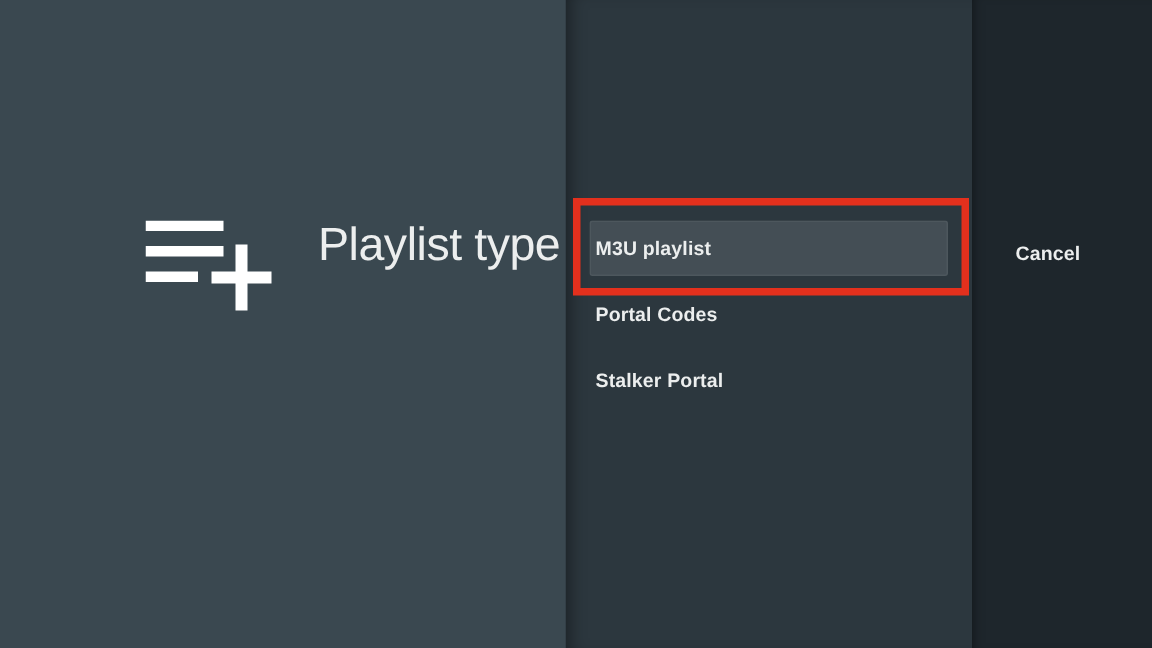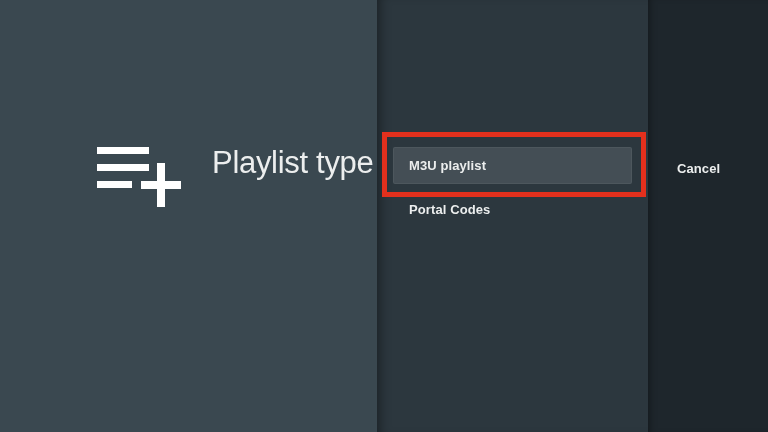--- a/index.html
+++ b/index.html
@@ -31,21 +31,21 @@
   
   .option-list{position:absolute;left:0;top:144px;width:100%;}
   .option-row{position:relative;width:100%;height:44px;cursor:pointer;}
   .option-bg{
     position:absolute;left:16px;right:16px;top:3px;bottom:4px;
     background:var(--focused-item-bg,#444e55);
     border-radius:2px;border:1px solid rgba(255,255,255,0.05);
     box-sizing:border-box;
   }
   .option-label{
-    position:relative;display:block;padding-left:32px;
+    position:relative;display:block;padding-left:20px;
     line-height:44px;font-size:13px;font-weight:700;
     letter-spacing:0.1px;color:var(--text-primary,#eceeee);
     white-space:nowrap;
   }
 
   
   .cancel-button{
     position:absolute;left:29px;top:156px;
     background:none;border:none;padding:0;margin:0;cursor:pointer;
     font-family:"Liberation Sans",sans-serif;
@@ -86,20 +86,23 @@
 
       <div class="option-row">
         <div class="option-bg"></div>
         <span class="option-label">M3U playlist</span>
       </div>
 
       <div class="option-row">
         <span class="option-label">Portal Codes</span>
       </div>
 
+      <div class="option-row">
+        <span class="option-label">Stalker Portal</span>
+      </div>
 
     </div>
   </div>
 
   <div class="panel panel-right">
     <button class="cancel-button">Cancel</button>
   </div>
 
   <div class="annotation-box"></div>
 

